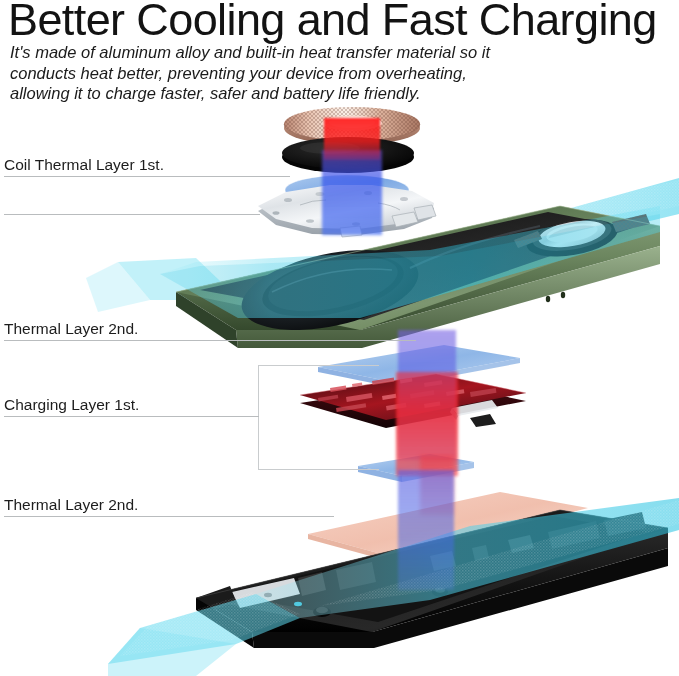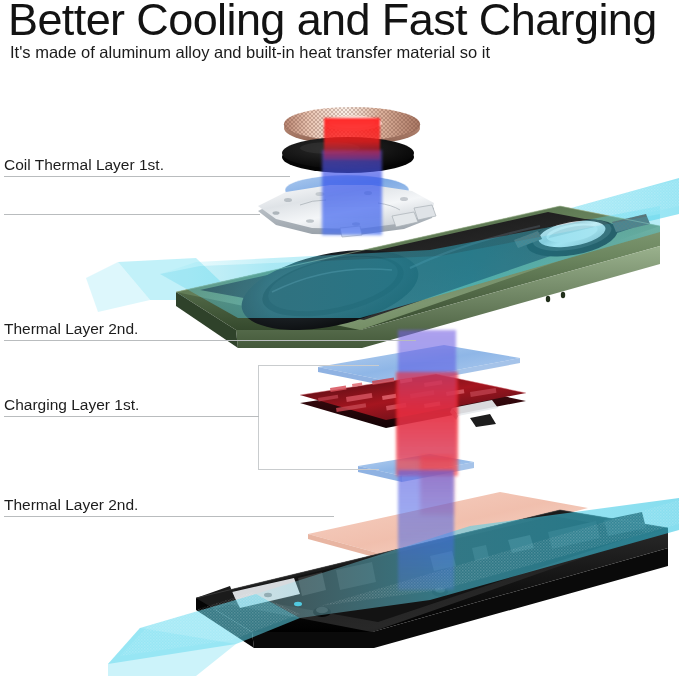--- a/index.html
+++ b/index.html
@@ -27,21 +27,21 @@
     white-space: nowrap;
   }
   .subcopy {
     position: absolute; left: 10px; top: 42px;
     width: 600px;
     font-size: 16.5px;
     line-height: 20.5px;
     font-weight: 400;
     color: #1b1b1b;
   }
-  .subcopy div { white-space: nowrap; }
+  .subcopy div { white-space: nowrap; font-style: italic; }
 
   
   .label {
     position: absolute;
     font-size: 15.5px;
     line-height: 19px;
     color: #1d1d1d;
     white-space: nowrap;
     z-index: 40;
   }
@@ -125,20 +125,22 @@
 </style>
 </head>
 <body>
 
 <div id="stage">
 
   <div class="headline">Better Cooling and Fast Charging</div>
 
   <div class="subcopy">
     <div>It's made of aluminum alloy and built-in heat transfer material so it</div>
+    <div>conducts heat better, preventing your device from overheating,</div>
+    <div>allowing it to charge faster, safer and battery life friendly.</div>
   </div>
 
   <div class="art">
 
     <svg width="679" height="676" viewBox="0 0 679 676">
       <defs>
 
         <linearGradient id="gCopper" x1="0" y1="0" x2="1" y2="0">
           <stop offset="0" stop-color="#b88470"></stop>
           <stop offset="0.18" stop-color="#e8c3b0"></stop>

